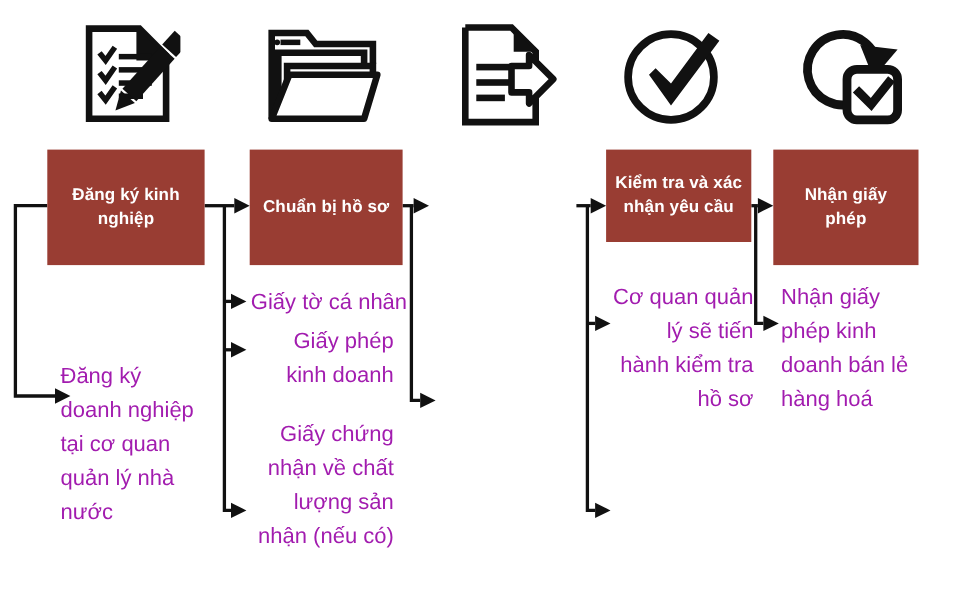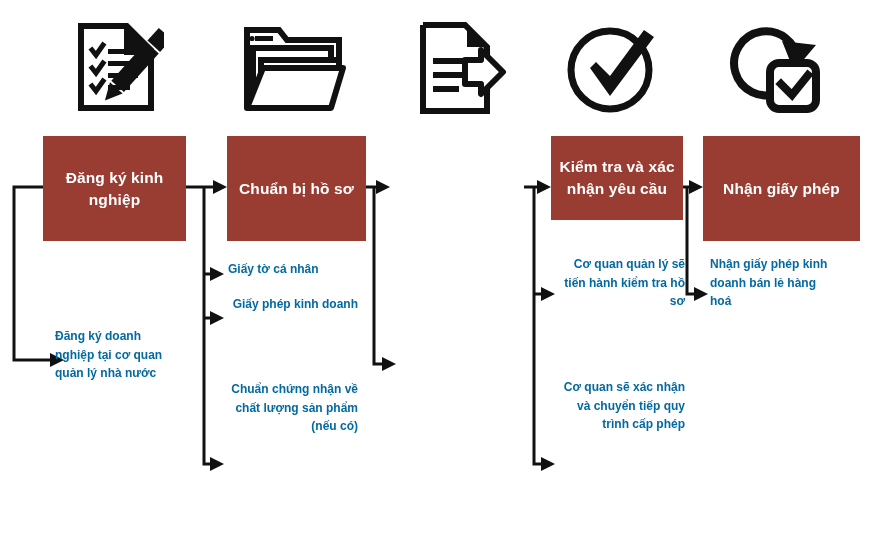--- a/index.html
+++ b/index.html
@@ -19,23 +19,23 @@
     font-weight:bold;
     font-size:15.5px;
     line-height:1.42;
     padding:4px 8px;
     box-sizing:border-box;
     letter-spacing:.1px;
   }
 
   .note{
     position:absolute;
-    color:#0369a1;
-    font-weight:bold;
-    font-size:12px;
+    color:#a21caf;
+    font-weight:normal;
+    font-size:20px;
     line-height:1.55;
     box-sizing:border-box;
   }
   .note.center{text-align:right;}
   .note.left{text-align:left;}
   .note.just{text-align:justify;}
 
   svg.wires{position:absolute;left:0;top:0;width:884px;height:540px;pointer-events:none;}
   .wire{fill:none;stroke:#111;stroke-width:3;}
   .ahead{fill:#111;}
@@ -164,32 +164,31 @@
 
   <div class="step-box" style="left:227px;top:136px;width:139px;height:105px;">
     <span>Chuẩn bị hồ sơ</span>
   </div>
 
 
   <div class="step-box" style="left:551px;top:136px;width:132px;height:84px;">
     <span>Kiểm tra và xác nhận yêu cầu</span>
   </div>
 
-  <div class="step-box" style="left:703px;top:136px;width:157px;height:105px;">
+  <div class="step-box" style="left:703px;top:136px;width:132px;height:105px;">
     <span>Nhận giấy phép</span>
   </div>
 
   <div class="note left" style="left:55px;top:303px;width:128px;margin-top:24px;">Đăng ký doanh nghiệp tại cơ quan quản lý nhà nước</div>
 
   <div class="note left" style="left:228px;top:260px;width:146px;">Giấy tờ cá nhân</div>
 
   <div class="note center" style="left:228px;top:295px;width:130px;">Giấy phép kinh doanh</div>
 
-  <div class="note center" style="left:228px;top:380px;width:130px;">Chuẩn chứng nhận về chất lượng sản phẩm (nếu có)</div>
+  <div class="note center" style="left:228px;top:380px;width:130px;">Giấy chứng nhận về chất lượng sản nhận (nếu có)</div>
 
 
   <div class="note center" style="left:557px;top:255px;width:128px;">Cơ quan quản lý sẽ tiến hành kiểm tra hồ sơ</div>
 
-  <div class="note center" style="left:557px;top:378px;width:128px;">Cơ quan sẽ xác nhận và chuyển tiếp quy trình cấp phép</div>
 
   <div class="note left" style="left:710px;top:255px;width:130px;">Nhận giấy phép kinh doanh bán lẻ hàng hoá</div>
 
 </div>
 
 </body></html>

